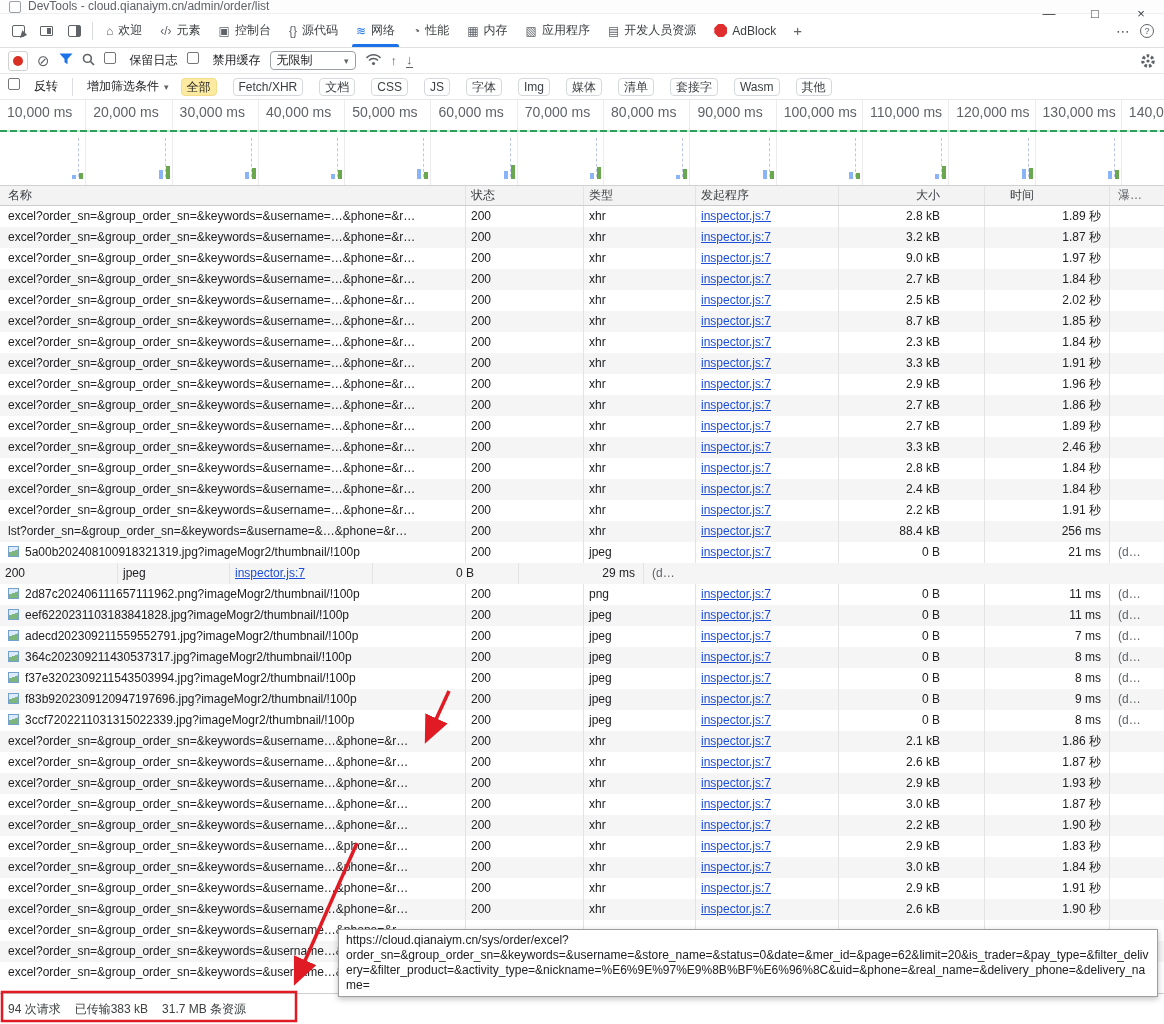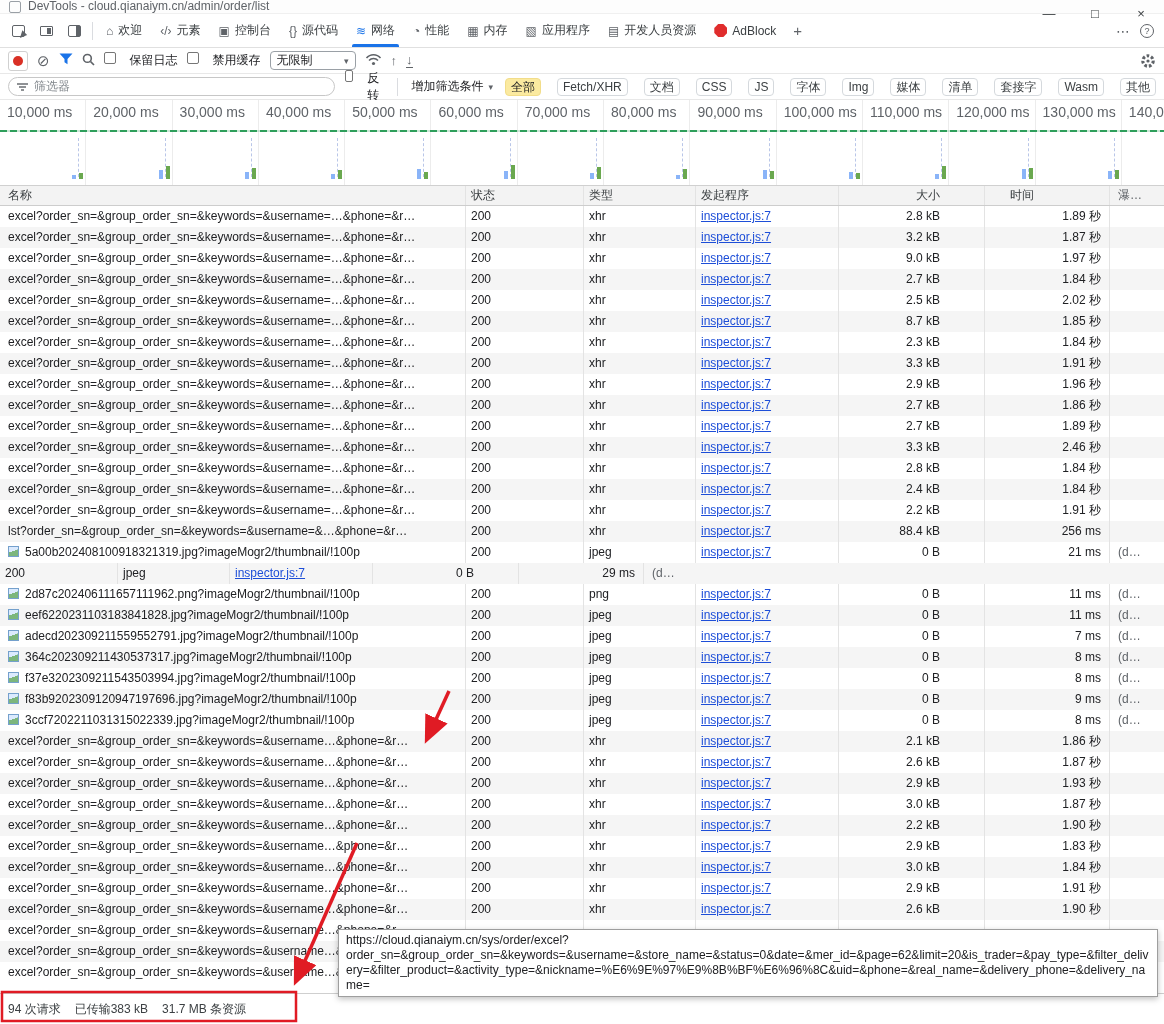--- a/index.html
+++ b/index.html
@@ -202,28 +202,20 @@
   <span class="gear-right">
     <svg width="16" height="16" viewBox="0 0 16 16">
         <circle cx="8" cy="8" r="5.2" fill="none" stroke="#5f6368" stroke-width="3.1" stroke-dasharray="2.6 1.9"></circle>
         <circle cx="8" cy="8" r="2.4" fill="#fff"></circle>
         <circle cx="8" cy="8" r="1.6" fill="#5f6368"></circle>
       </svg>
   </span>
 </div>
 
 <div class="filterrow">
-  <div class="filter-input">
-    <svg width="11" height="10" viewBox="0 0 11 10">
-        <line x1="0" y1="2" x2="11" y2="2" stroke="#5f6368" stroke-width="1.4"></line>
-        <line x1="2" y1="5" x2="9" y2="5" stroke="#5f6368" stroke-width="1.4"></line>
-        <line x1="4" y1="8" x2="7" y2="8" stroke="#5f6368" stroke-width="1.4"></line>
-      </svg>
-    <span>筛选器</span>
-  </div>
   <label class="chk">
     <span class="box"></span>
     <span>反转</span>
   </label>
   <div class="vsep"></div>
   <div class="morefilters">
     <span>增加筛选条件</span>
     <span class="caret">▾</span>
   </div>
   <div class="pills">

